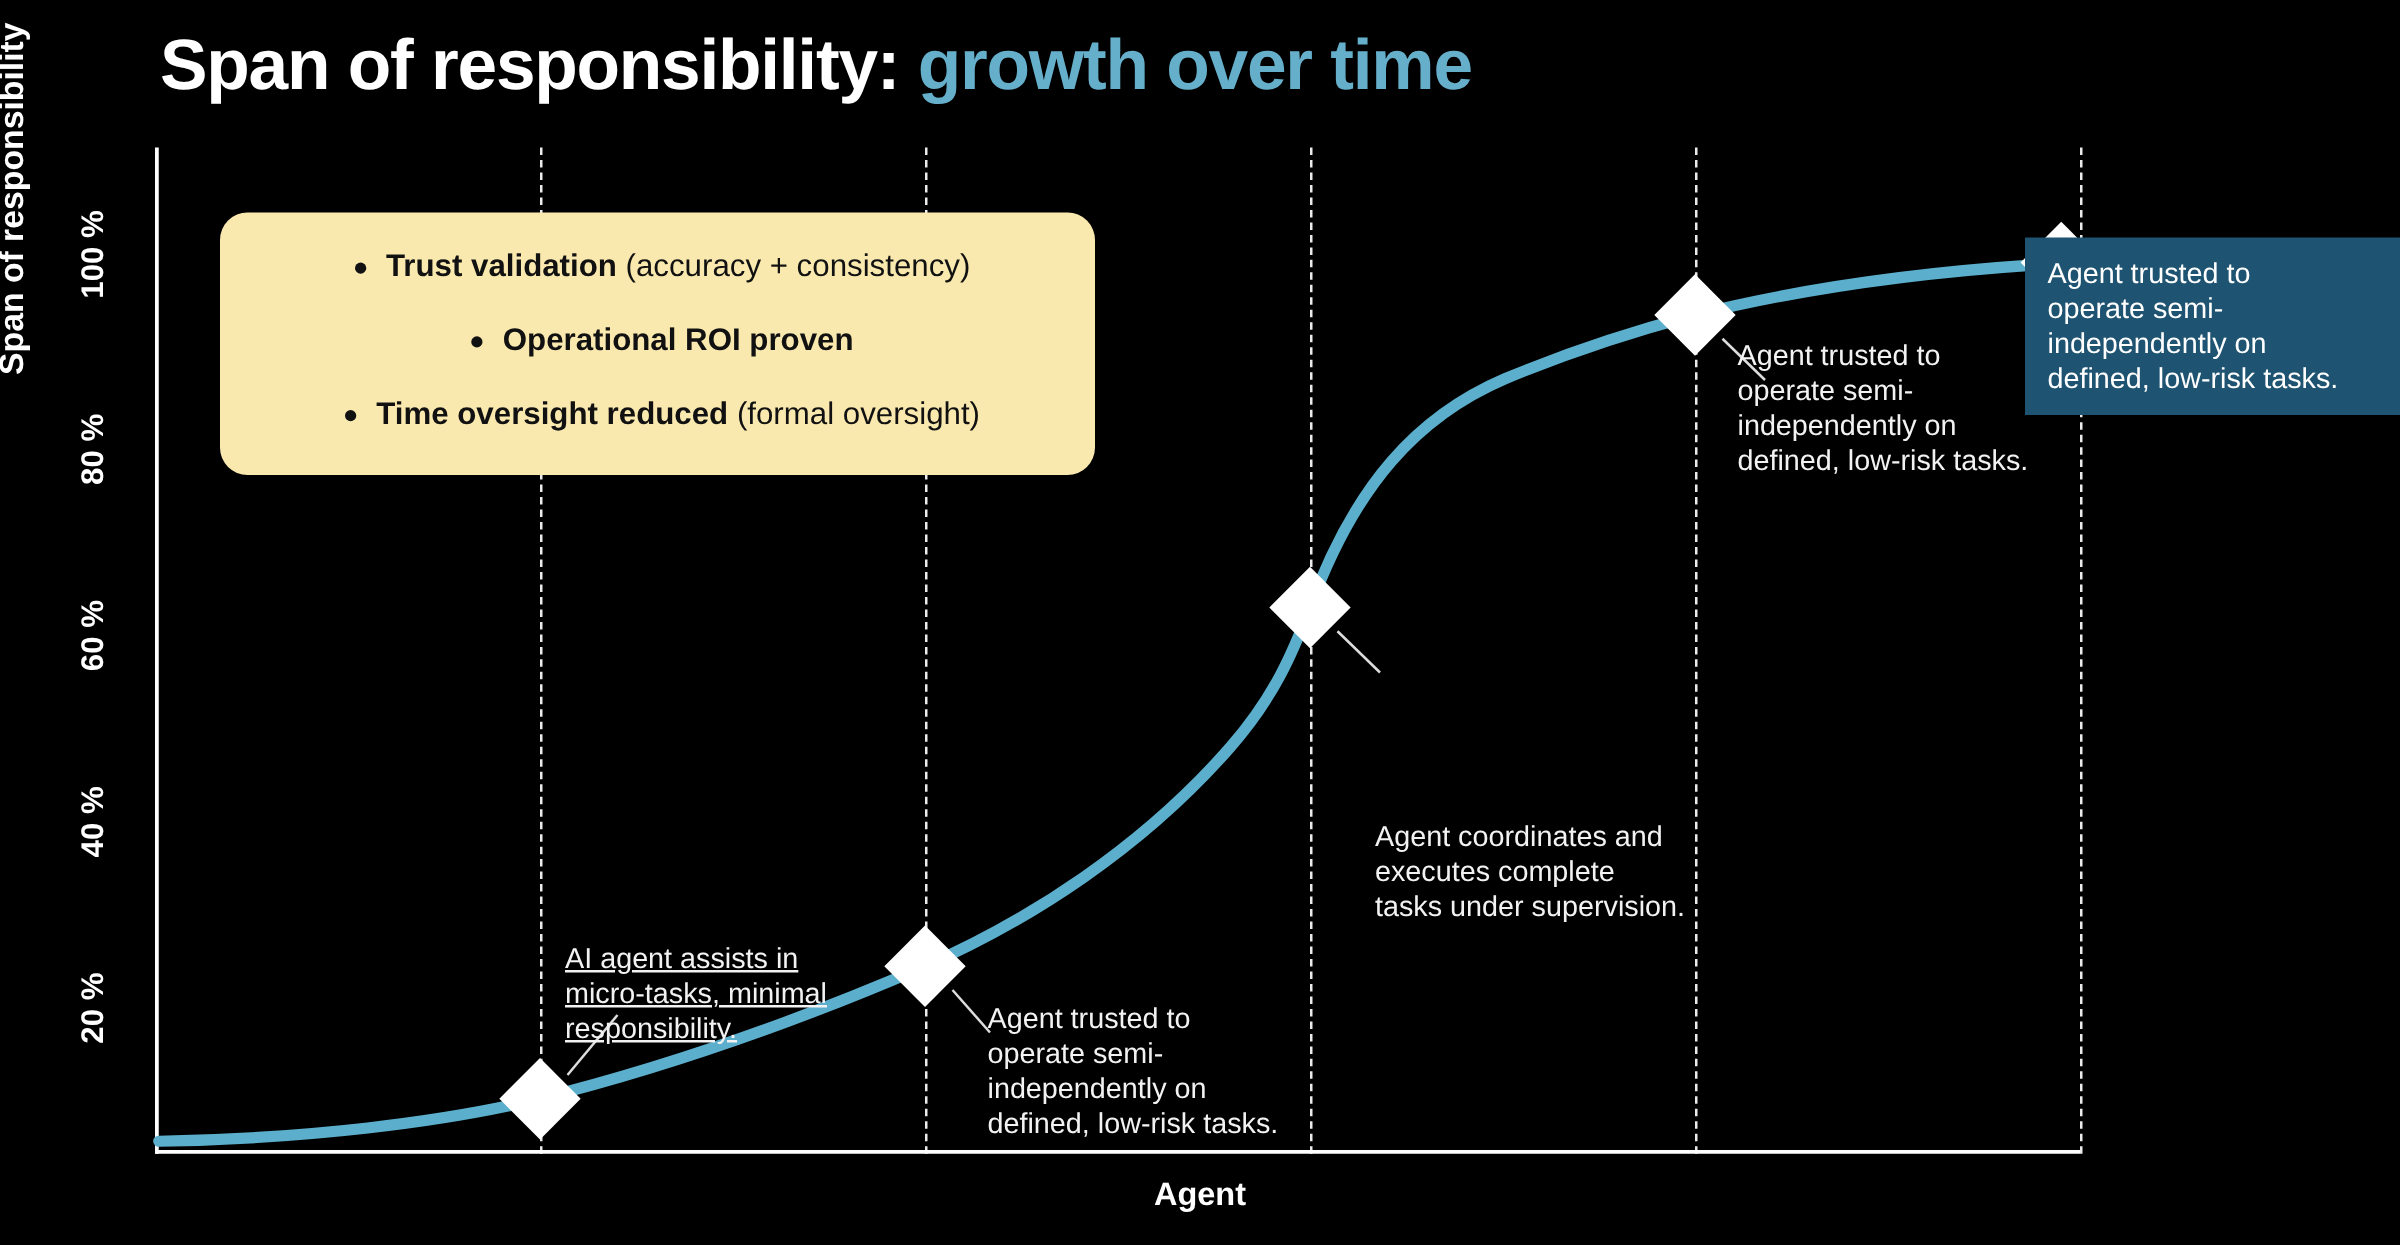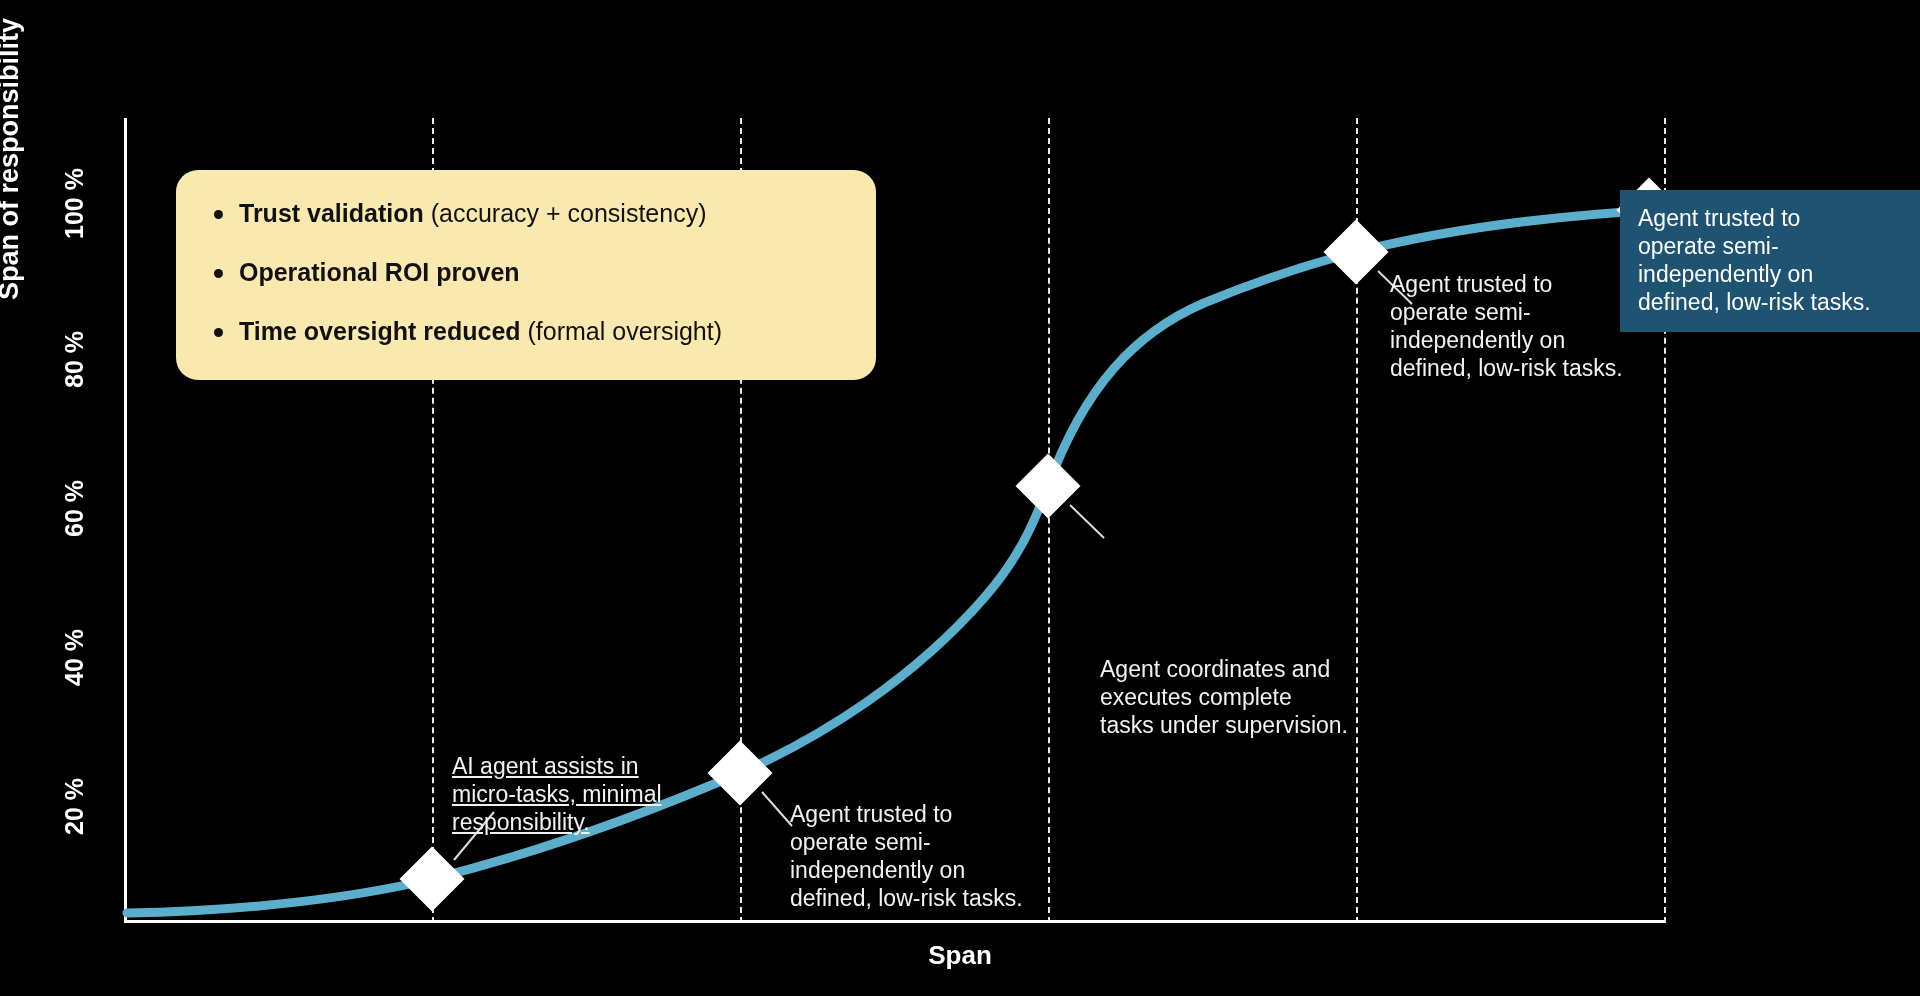--- a/index.html
+++ b/index.html
@@ -104,46 +104,48 @@
     border-radius:22px;
     padding:28px 30px 30px 30px;
     color:#111;
   }
   #legend ul { list-style:none; }
   #legend li {
     display:flex; align-items:flex-start;
     font-size:25px;
     margin:0 0 29px 0;
     line-height:1.2;
+    justify-content:center;
   }
   #legend li:last-child { margin-bottom:4px; }
   #legend .dot {
     flex:0 0 auto;
     width:9px; height:9px; border-radius:50%;
     background:#111;
     margin:12px 16px 0 8px;
   }
   #legend .li-strong { font-weight:bold; }
   #legend .li-rest { font-weight:normal; }
 </style>
 </head>
 <body>
 
 <div id="stage">
 
+  <div class="title"><span>Span of responsibility: </span><span class="accent">growth over time</span></div>
 
   <div class="ylabel">Span of responsibility</div>
 
   <div class="ytick" style="top:835px;">20 %</div>
   <div class="ytick" style="top:686px;">40 %</div>
   <div class="ytick" style="top:537px;">60 %</div>
   <div class="ytick" style="top:388px;">80 %</div>
   <div class="ytick" style="top:239px;">100 %</div>
 
-  <div class="xlabel">Span</div>
+  <div class="xlabel">Agent</div>
 
   <div id="plot">
     <div class="axis-line-y"></div>
     <div class="axis-line-x"></div>
 
     <div class="vline" style="left:308px;"></div>
     <div class="vline" style="left:616px;"></div>
     <div class="vline" style="left:924px;"></div>
     <div class="vline" style="left:1232px;"></div>
     <div class="vline" style="left:1540px;"></div>

